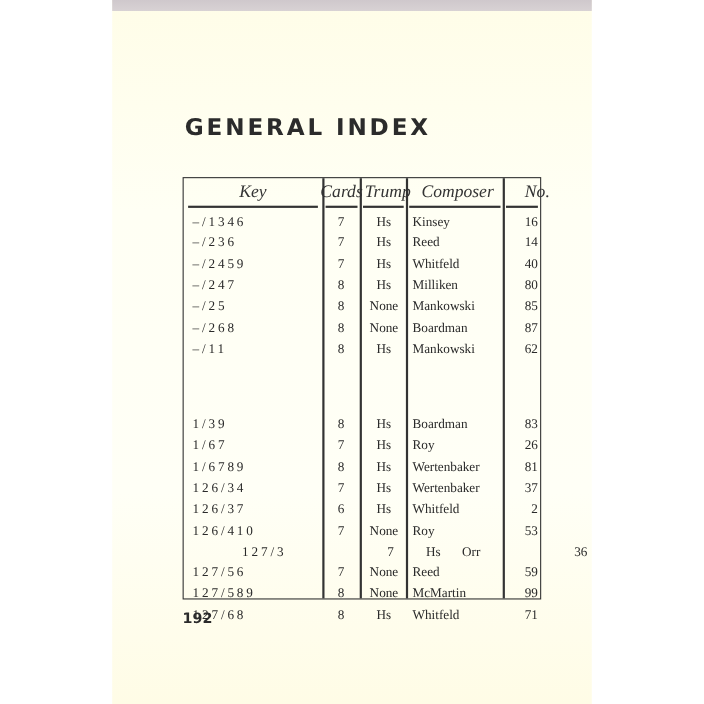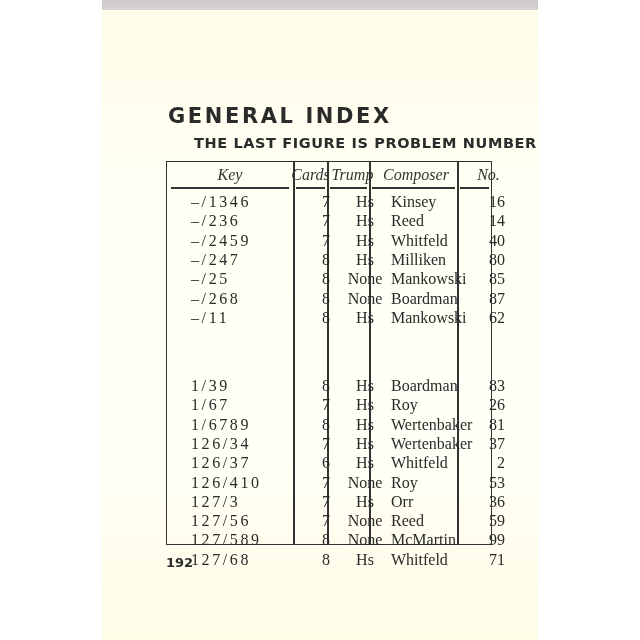--- a/index.html
+++ b/index.html
@@ -28,42 +28,41 @@
     box-sizing:border-box;
   }
   .vline { position:absolute; top:0; bottom:0; width:1.5px; background:#333; }
   .hdr {
     position:absolute; top:0; height:26px;
     font-family:"Liberation Serif", serif; font-style:italic; font-size:16px; color:#333;
     display:flex; align-items:center; justify-content:center;
   }
   .hdr-rule { position:absolute; top:25px; height:1.5px; background:#333; }
   .row {
-    position:absolute; left:16px; width:326px; height:19px;
-    font-family:"Liberation Serif", serif; font-size:16px; color:#2a2a2a;
+    position:absolute; left:0; width:326px; height:19px;
+    font-family:"Liberation Serif", serif; font-size:12px; color:#2a2a2a;
   }
   .cell { position:absolute; top:0; height:19px; line-height:19px; white-space:nowrap; }
   .c-key { left:8px; letter-spacing:2.6px; }
   .c-cards { left:128px; width:30px; text-align:center; }
   .c-trump { left:162px; width:40px; text-align:center; }
   .c-comp { left:204px; padding-left:4px; }
   .c-no { left:292px; width:30px; text-align:right; padding-right:0; }
   .pagenum {
     position:absolute; left:64px; top:555px;
     font-family:"DejaVu Sans", sans-serif; font-weight:bold; font-size:13px; color:#2b2b2b;
   }
 </style>
 </head>
 <body>
 
 <div class="page">
   <div class="page-edge"></div>
 
   <div class="title">GENERAL INDEX</div>
-  <div class="subtitle">THE LAST FIGURE IS PROBLEM NUMBER</div>
 
   <div class="table-wrap">
 
     <div class="vline" style="left:126px;"></div>
     <div class="vline" style="left:160px;"></div>
     <div class="vline" style="left:202px;"></div>
     <div class="vline" style="left:290px;"></div>
 
     <div class="hdr" style="left:0;width:126px;">Key</div>
     <div class="hdr" style="left:127px;width:33px;">Cards</div>
@@ -162,21 +161,21 @@
           <span class="cell c-comp">Whitfeld</span>
           <span class="cell c-no">2</span>
         </div>
         <div class="row" style="top: 310.5px;">
           <span class="cell c-key">126/410</span>
           <span class="cell c-cards">7</span>
           <span class="cell c-trump">None</span>
           <span class="cell c-comp">Roy</span>
           <span class="cell c-no">53</span>
         </div>
-        <div class="row" style="top: 329.8px;">
+        <div class="row" style="top: 329.8px; margin-left: 45px;">
           <span class="cell c-key">127/3</span>
           <span class="cell c-cards">7</span>
           <span class="cell c-trump">Hs</span>
           <span class="cell c-comp">Orr</span>
           <span class="cell c-no">36</span>
         </div>
         <div class="row" style="top: 349.1px;">
           <span class="cell c-key">127/56</span>
           <span class="cell c-cards">7</span>
           <span class="cell c-trump">None</span>

